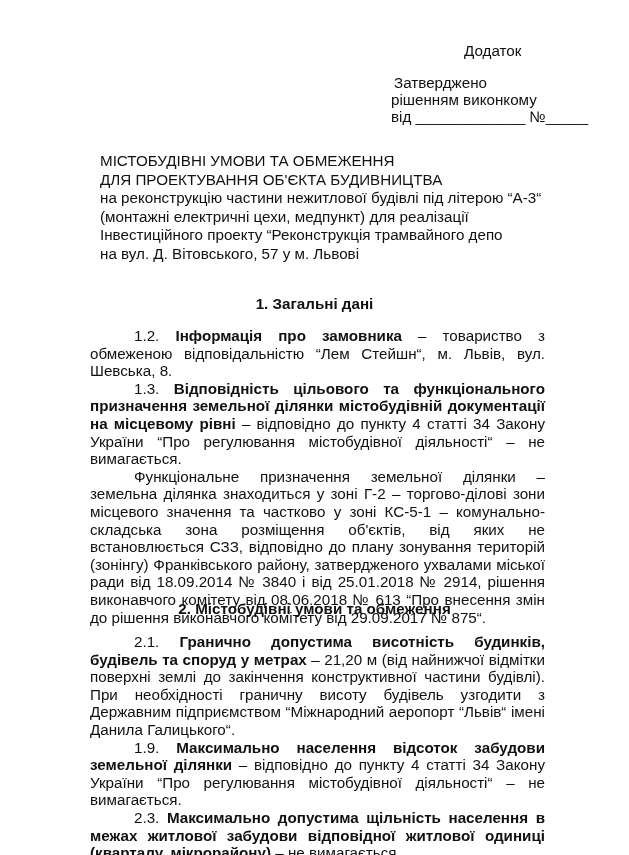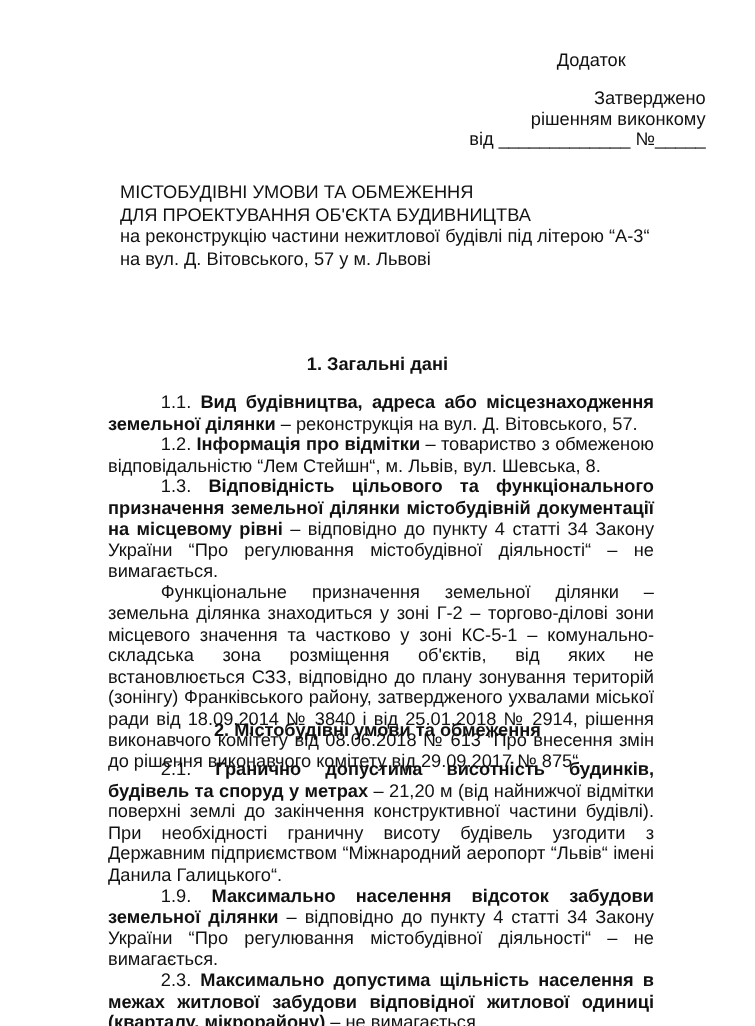--- a/index.html
+++ b/index.html
@@ -1,21 +1,21 @@
 <!DOCTYPE html>
 <html><head>
 <meta charset="utf-8">
 <style>
   html, body { margin: 0; padding: 0; background: #ffffff; }
   body { width: 629px; height: 855px; overflow: hidden; position: relative;
          font-family: "Liberation Sans", sans-serif; color: #111; font-size: 15.2px; }
   .page { position: absolute; left: 0; top: 0; width: 629px; height: 632px; }
   .abs { position: absolute; white-space: nowrap; }
   .approval { position: absolute; left: 391px; top: 74px; line-height: 17px; }
-  .approval div { white-space: nowrap; text-align: right; }
+  .approval div { white-space: nowrap; }
   .title-block { position: absolute; left: 100px; width: 485px; top: 152px; text-align: left; line-height: 18.5px; }
   .title-block div { white-space: nowrap; }
   .heading { position: absolute; left: 0; width: 629px; text-align: center; font-weight: bold; }
   .body { position: absolute; left: 90px; width: 455px; line-height: 17.6px; text-align: justify; }
   .body p { margin: 0; text-indent: 44px; }
   b { font-weight: bold; }
 </style>
 </head>
 <body>
 
@@ -26,28 +26,29 @@
   <div class="approval">
     <div style="padding-left:3px">Затверджено</div>
     <div>рішенням виконкому</div>
     <div>від _____________ №_____</div>
   </div>
 
   <div class="title-block">
     <div>МІСТОБУДІВНІ УМОВИ ТА ОБМЕЖЕННЯ</div>
     <div>ДЛЯ ПРОЕКТУВАННЯ ОБ'ЄКТА БУДИВНИЦТВА</div>
     <div>на реконструкцію частини нежитлової будівлі під літерою “А-3“</div>
+    <div>(монтажні електричні цехи, медпункт) для реалізації</div>
+    <div>Інвестиційного проекту “Реконструкція трамвайного депо</div>
     <div>на вул. Д. Вітовського, 57 у м. Львові</div>
   </div>
 
   <div class="heading" style="top:295px;">1. Загальні дані</div>
 
   <div class="body" style="top:327px;">
-    <p><span>1.1.</span> <b>Вид будівництва, адреса або місцезнаходження земельної ділянки</b><span> – реконструкція на вул. Д. Вітовського, 57.</span></p>
-    <p><span>1.2.</span> <b>Інформація про відмітки</b><span> – товариство з обмеженою відповідальністю “Лем Стейшн“, м. Львів, вул. Шевська, 8.</span></p>
+    <p><span>1.2.</span> <b>Інформація про замовника</b><span> – товариство з обмеженою відповідальністю “Лем Стейшн“, м. Львів, вул. Шевська, 8.</span></p>
     <p><span>1.3.</span> <b>Відповідність цільового та функціонального призначення земельної ділянки містобудівній документації на місцевому рівні</b><span> – відповідно до пункту 4 статті 34 Закону України “Про регулювання містобудівної діяльності“ – не вимагається.</span></p>
     <p><span>Функціональне призначення земельної ділянки – земельна ділянка знаходиться у зоні Г-2 – торгово-ділові зони місцевого значення та частково у зоні КС-5-1 – комунально-складська зона розміщення об'єктів, від яких не встановлюється СЗЗ, відповідно до плану зонування територій (зонінгу) Франківського району, затвердженого ухвалами міської ради від 18.09.2014 № 3840 і від 25.01.2018 № 2914, рішення виконавчого комітету від 08.06.2018 № 613 “Про внесення змін до рішення виконавчого комітету від 29.09.2017 № 875“.</span></p>
   </div>
 
   <div class="heading" style="top:600px;">2. Містобудівні умови та обмеження</div>
 
   <div class="body" style="top:633px;">
     <p><span>2.1.</span> <b>Гранично допустима висотність будинків, будівель та споруд у метрах</b><span> – 21,20 м (від найнижчої відмітки поверхні землі до закінчення конструктивної частини будівлі). При необхідності граничну висоту будівель узгодити з Державним підприємством “Міжнародний аеропорт “Львів“ імені Данила Галицького“.</span></p>
     <p><span>1.9.</span> <b>Максимально населення відсоток забудови земельної ділянки</b><span> – відповідно до пункту 4 статті 34 Закону України “Про регулювання містобудівної діяльності“ – не вимагається.</span></p>
     <p><span>2.3.</span> <b>Максимально допустима щільність населення в межах житлової забудови відповідної житлової одиниці (кварталу, мікрорайону)</b><span> – не вимагається.</span></p>

